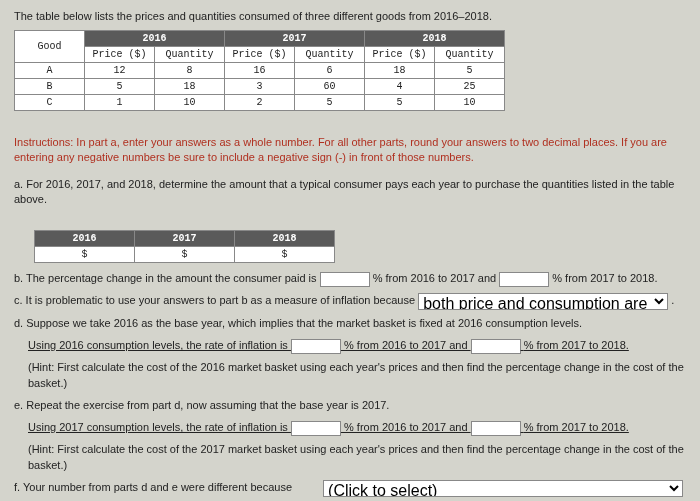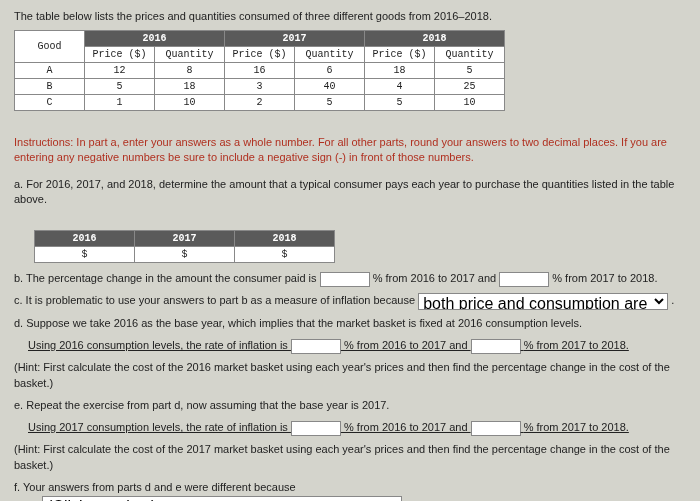--- a/index.html
+++ b/index.html
@@ -70,21 +70,21 @@
       vertical-align: middle;
     }
     select.dropdown {
       border: 1px solid #888;
       background: #fff;
       font-size: 16px;
       height: 17px;
       vertical-align: middle;
     }
     .indent { margin-left: 14px; text-decoration: underline; }
-    .hint { margin-left: 0; font-style: normal; }
+    .hint { margin-left: 14px; font-style: normal; }
     .line { margin-bottom: 6px; line-height: 1.45; }
     .sel-wide { width: 250px; }
     .sel-xwide { width: 360px; margin-left: 28px; }
   </style>
 </head>
 <body>
 
 <p class="intro">The table below lists the prices and quantities consumed of three different goods from 2016–2018.</p>
 
 <table class="data">
@@ -110,21 +110,21 @@
     <td>16</td>
     <td>6</td>
     <td>18</td>
     <td>5</td>
   </tr>
   <tr>
     <td>B</td>
     <td>5</td>
     <td>18</td>
     <td>3</td>
-    <td>40</td>
+    <td>60</td>
     <td>4</td>
     <td>25</td>
   </tr>
   <tr>
     <td>C</td>
     <td>1</td>
     <td>10</td>
     <td>2</td>
     <td>5</td>
     <td>5</td>
@@ -184,15 +184,15 @@
   <span>Using 2017 consumption levels, the rate of inflation is </span>
   <input class="blank" style="">
   <span>% from 2016 to 2017 and </span>
   <input class="blank" style="">
   <span>% from 2017 to 2018.</span>
 </p>
 
 <p class="line hint">(Hint: First calculate the cost of the 2017 market basket using each year's prices and then find the percentage change in the cost of the basket.)</p>
 
 <p class="line">
-  <span>f. Your answers from parts d and e were different because </span>
+  <span>f. Your number from parts d and e were different because </span>
   <select class="dropdown sel-xwide"><option>(Click to select)</option></select>
 </p>
 
 </body></html>

